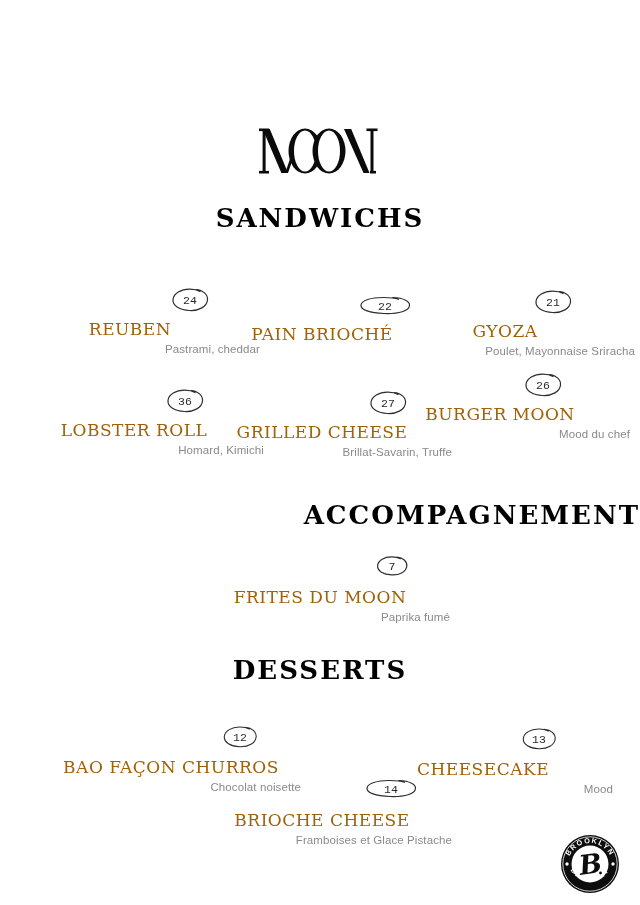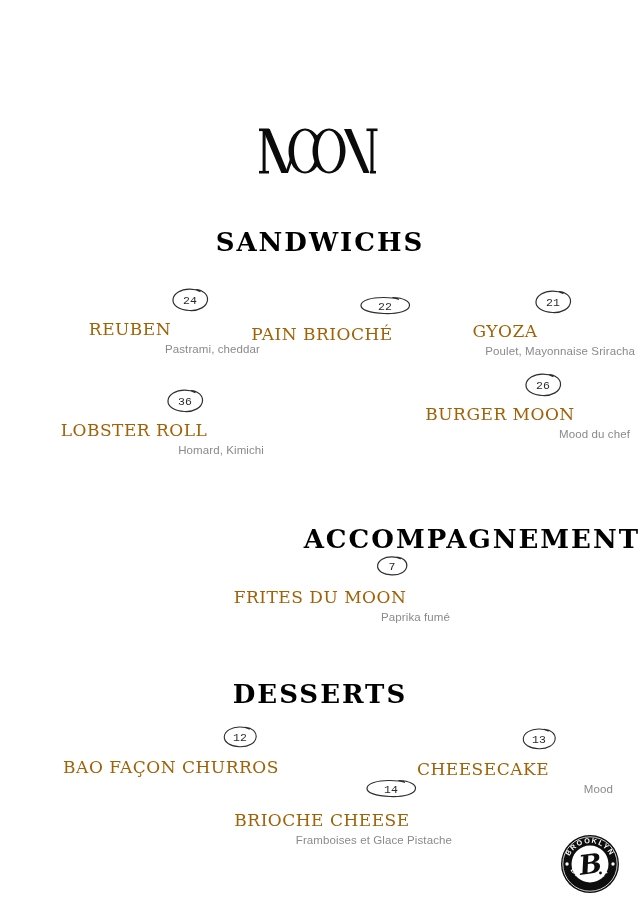--- a/index.html
+++ b/index.html
@@ -4,21 +4,21 @@
 <style>
   html,body{margin:0;padding:0;background:#fff;}
   .page{position:relative;width:640px;height:905px;background:#ffffff;overflow:hidden;
         font-family:"Liberation Sans",sans-serif;}
   
   .moon-logo{position:absolute;left:258px;top:127px;width:126px;height:48px;}
   
   .section-title{position:absolute;left:0;width:640px;text-align:center;
 romanize        color:#151515;}
   .section-title{font-family:"DejaVu Serif","Liberation Serif",serif;font-weight:700;
-        font-size:26px;letter-spacing:2px;margin-top:24px;}
+        font-size:26px;letter-spacing:2px;}
   #title-sandwichs{top:203px;}
   #title-accompagnement{top:500px;text-align:right;}
   #title-desserts{top:655px;}
   
   .item{position:absolute;width:220px;height:80px;}
   .item .name{position:absolute;top:32px;left:0;right:0;text-align:center;
         font-family:"DejaVu Serif","Liberation Serif",serif;font-weight:400;
         font-size:17px;letter-spacing:0.5px;color:#a16207;white-space:nowrap;}
   .item .desc{position:absolute;top:56px;left:-20px;right:-20px;text-align:right;
         font-size:11.5px;letter-spacing:0.1px;color:#8a8a8a;white-space:nowrap;}
@@ -101,20 +101,30 @@
     <div class="price" style="left:141px">
       <svg viewBox="0 0 40 26">
         <path d="M26,2.5 C33,3 38,7.5 37.5,13 C37,19.5 29,24 19.5,23.5 C10,23 2.5,19 3,12.5 C3.5,6.5 11,2 20,2.2 C23.5,2.3 27.5,3.1 30,4.4" fill="none" stroke="#2e2e2e" stroke-width="1.2" stroke-linecap="round"></path>
       </svg>
       <span class="num">36</span>
     </div>
     <div class="name">LOBSTER ROLL</div>
     <div class="desc">Homard, Kimichi</div>
   </div>
 
+  <div class="item" style="left:212px;top:390px">
+    <div class="price" style="left:156px">
+      <svg viewBox="0 0 40 26">
+        <path d="M26,2.5 C33,3 38,7.5 37.5,13 C37,19.5 29,24 19.5,23.5 C10,23 2.5,19 3,12.5 C3.5,6.5 11,2 20,2.2 C23.5,2.3 27.5,3.1 30,4.4" fill="none" stroke="#2e2e2e" stroke-width="1.2" stroke-linecap="round"></path>
+      </svg>
+      <span class="num">27</span>
+    </div>
+    <div class="name">GRILLED CHEESE</div>
+    <div class="desc">Brillat-Savarin, Truffe</div>
+  </div>
 
   <div class="item" style="left:390px;top:372px">
     <div class="price" style="left:133px">
       <svg viewBox="0 0 40 26">
         <path d="M26,2.5 C33,3 38,7.5 37.5,13 C37,19.5 29,24 19.5,23.5 C10,23 2.5,19 3,12.5 C3.5,6.5 11,2 20,2.2 C23.5,2.3 27.5,3.1 30,4.4" fill="none" stroke="#2e2e2e" stroke-width="1.2" stroke-linecap="round"></path>
       </svg>
       <span class="num">26</span>
     </div>
     <div class="name">BURGER MOON</div>
     <div class="desc">Mood du chef</div>
@@ -136,20 +146,21 @@
   <div class="section-title" id="title-desserts">DESSERTS</div>
 
   <div class="item" style="left:61px;top:725px">
     <div class="price" style="left:158px;width:42px;height:24px">
       <svg viewBox="0 0 40 26">
         <path d="M26,2.5 C33,3 38,7.5 37.5,13 C37,19.5 29,24 19.5,23.5 C10,23 2.5,19 3,12.5 C3.5,6.5 11,2 20,2.2 C23.5,2.3 27.5,3.1 30,4.4" fill="none" stroke="#2e2e2e" stroke-width="1.2" stroke-linecap="round"></path>
       </svg>
       <span class="num">12</span>
     </div>
     <div class="name">BAO FAÇON CHURROS</div>
+    <div class="desc">Chocolat noisette</div>
   </div>
 
   <div class="item" style="left:373px;top:727px">
     <div class="price" style="left:144px;width:44px;height:24px">
       <svg viewBox="0 0 40 26">
         <path d="M26,2.5 C33,3 38,7.5 37.5,13 C37,19.5 29,24 19.5,23.5 C10,23 2.5,19 3,12.5 C3.5,6.5 11,2 20,2.2 C23.5,2.3 27.5,3.1 30,4.4" fill="none" stroke="#2e2e2e" stroke-width="1.2" stroke-linecap="round"></path>
       </svg>
       <span class="num">13</span>
     </div>
     <div class="name">CHEESECAKE</div>

